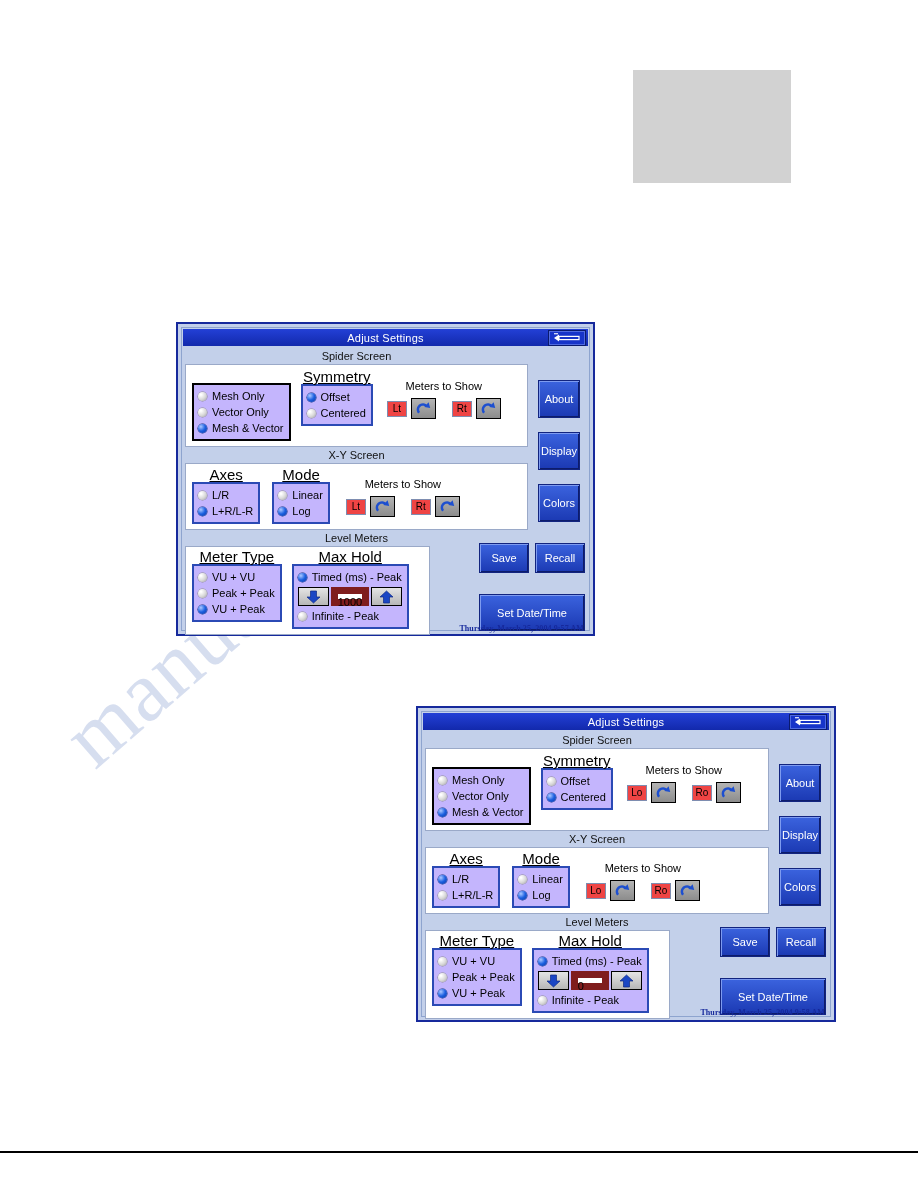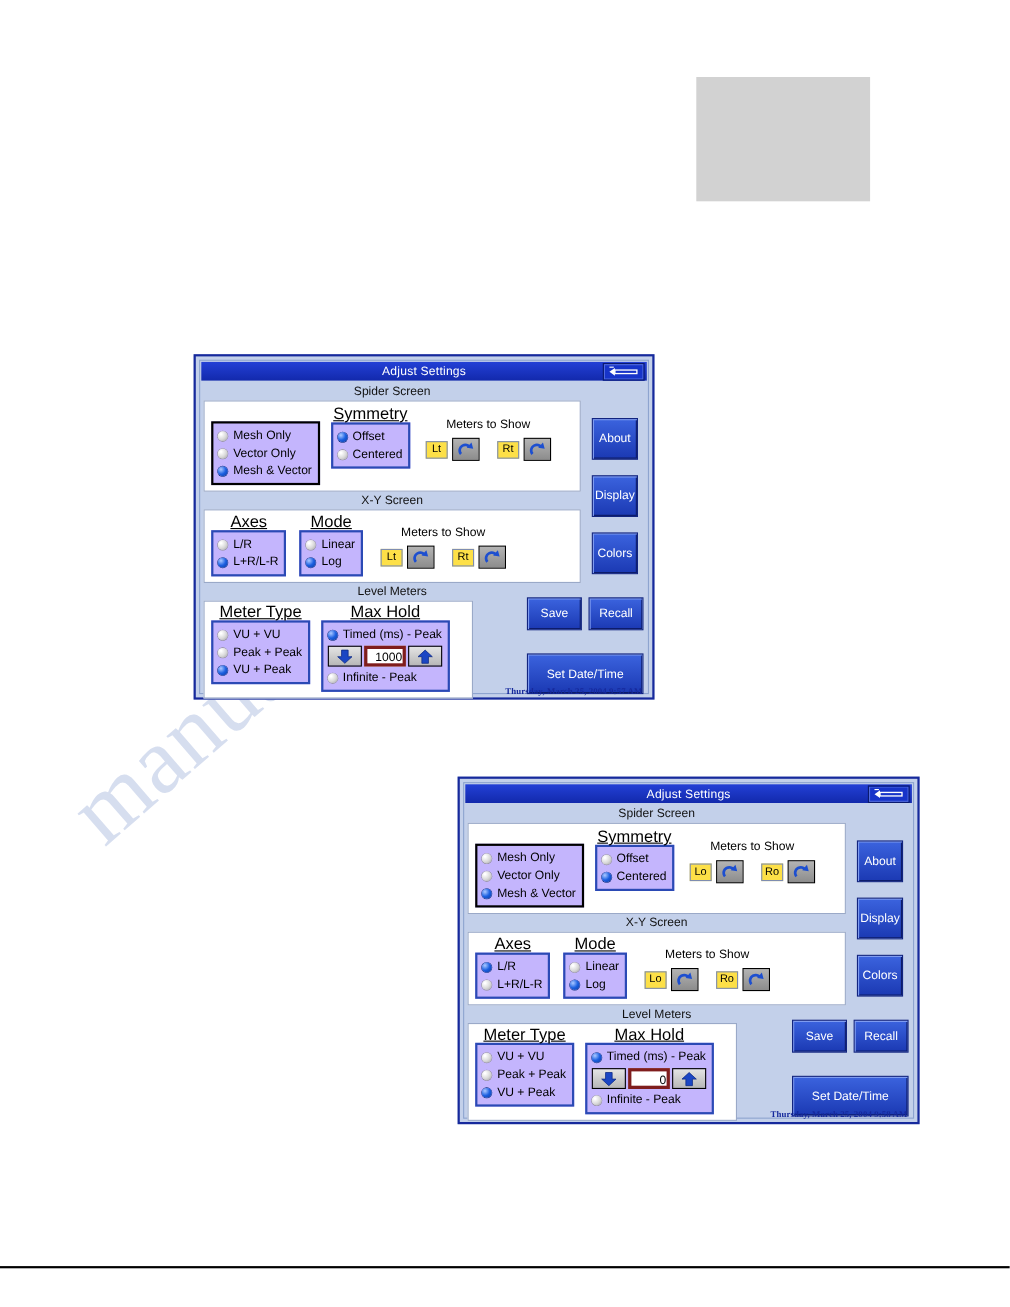--- a/index.html
+++ b/index.html
@@ -191,21 +191,21 @@
     color: #000;
   }
   .meters-row {
     display: flex;
     align-items: center;
     gap: 4px;
   }
   .meter-chip {
     width: 20px;
     height: 16px;
-    background: #fde047;
+    background: #ef4444;
     border: 1px solid #7e8db0;
     font-size: 10px;
     line-height: 14px;
     text-align: center;
     color: #000;
     box-sizing: border-box;
   }
   .arrow-btn {
     width: 25px;
     height: 21px;
@@ -267,25 +267,25 @@
     border: 1px solid #000000;
     box-sizing: border-box;
     display: flex;
     align-items: center;
     justify-content: center;
   }
   .spin-val {
     width: 38px;
     height: 19px;
     background: #ffffff;
-    border: 3px solid #7f1d1d;
+    border: 7px solid #7f1d1d;
     box-sizing: border-box;
     font-size: 11px;
     line-height: 17px;
-    text-align: right;
+    text-align: left;
     color: #000;
     margin: 0 2px;
   }
 
   
   .timestamp {
     position: absolute;
     right: 5px;
     bottom: 2px;
     font-size: 8px;

